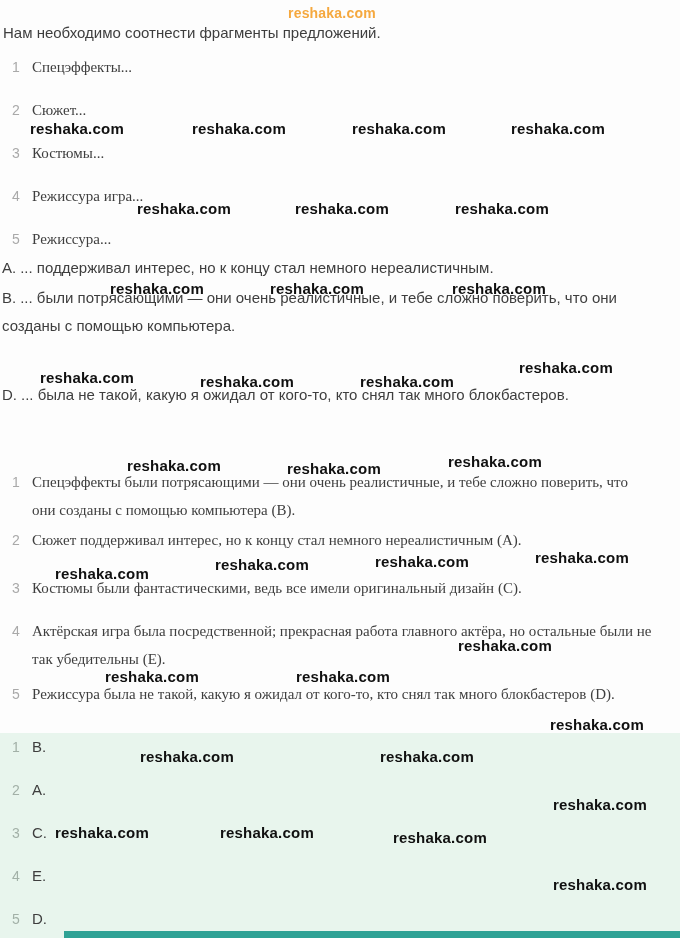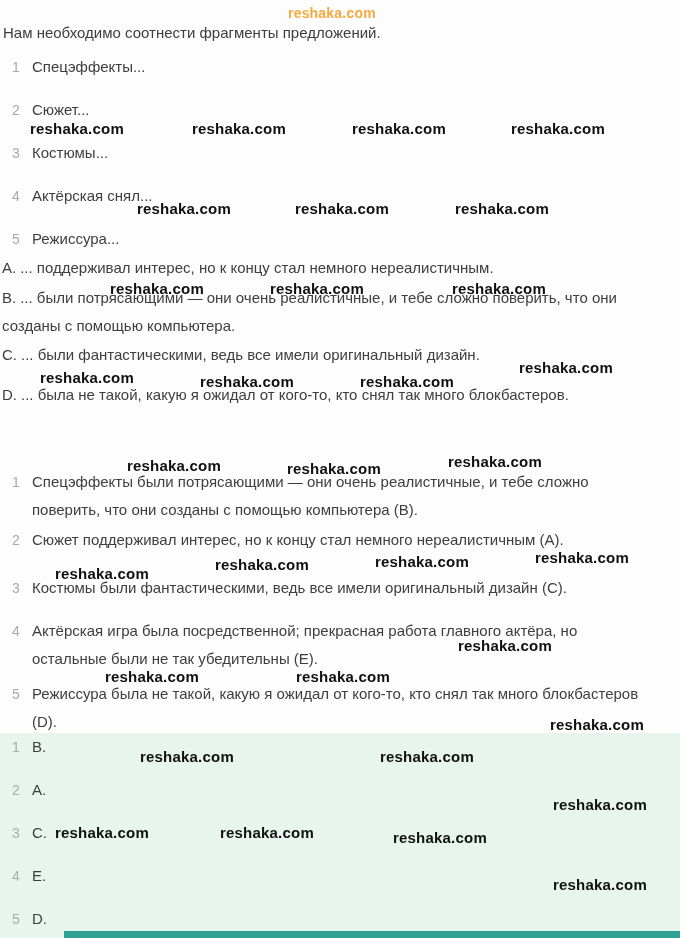--- a/index.html
+++ b/index.html
@@ -22,21 +22,21 @@
     z-index: 1;
   }
   .flexrow { display: flex; align-items: flex-start; }
   .numcol {
     flex: none;
     width: 30px;
     padding-left: 10px;
     color: #a9a9a9;
     font-size: 14px;
   }
-  .textcol { flex: 1; }
+  .textcol { flex: 1; font-family: Liberation Serif, serif; }
 
   .opt-letter { color: #3e3e3e; margin-right: 4px; }
 
   
   .final-section {
     position: absolute;
     left: 0; right: 0;
     top: 733px; bottom: 0;
     background: #e8f5ed;
     z-index: 0;
@@ -104,35 +104,32 @@
   <div class="block flexrow" style="top:96px;">
     <span class="numcol">2</span>
     <span class="textcol">Сюжет...</span>
   </div>
   <div class="block flexrow" style="top:139px;">
     <span class="numcol">3</span>
     <span class="textcol">Костюмы...</span>
   </div>
   <div class="block flexrow" style="top:182px;">
     <span class="numcol">4</span>
-    <span class="textcol">Актёрская снял...</span>
+    <span class="textcol">Режиссура игра...</span>
   </div>
   <div class="block flexrow" style="top:225px;">
     <span class="numcol">5</span>
     <span class="textcol">Режиссура...</span>
   </div>
 
   <div class="block" style="top:284px;">
     <span class="opt-letter">B.</span><span>... были потрясающими — они очень реалистичные, и тебе сложно поверить, что они созданы с помощью компьютера.</span>
   </div>
   <div class="block" style="top:254px;">
     <span class="opt-letter">A.</span><span>... поддерживал интерес, но к концу стал немного нереалистичным.</span>
-  </div>
-  <div class="block" style="top:341px;">
-    <span class="opt-letter">C.</span><span>... были фантастическими, ведь все имели оригинальный дизайн.</span>
   </div>
   <div class="block" style="top:381px;">
     <span class="opt-letter">D.</span><span>... была не такой, какую я ожидал от кого-то, кто снял так много блокбастеров.</span>
   </div>
 
   <div class="block flexrow" style="top:468px;">
     <span class="numcol">1</span>
     <span class="textcol">Спецэффекты были потрясающими — они очень реалистичные, и тебе сложно поверить, что они созданы с помощью компьютера (B).</span>
   </div>
   <div class="block flexrow" style="top:526px;">

